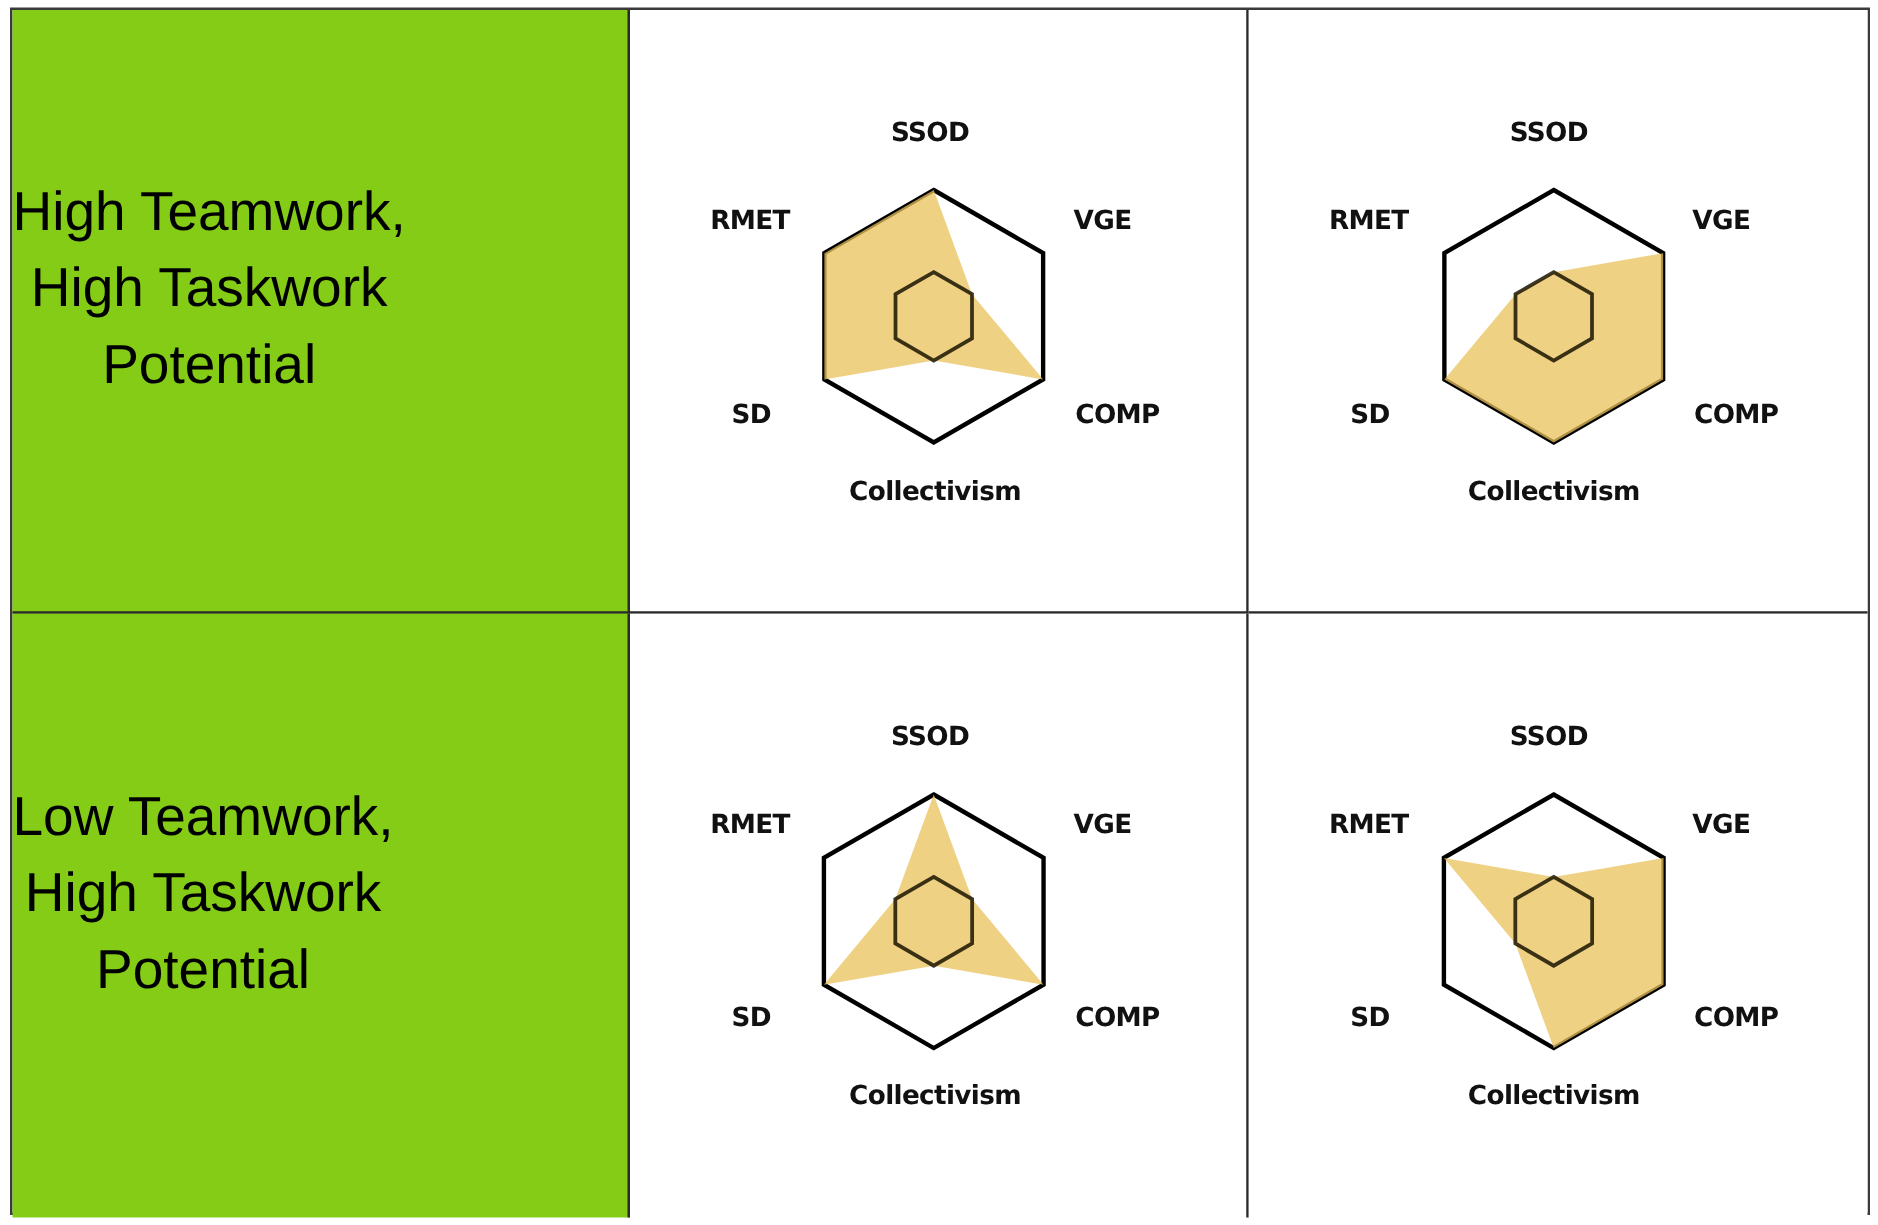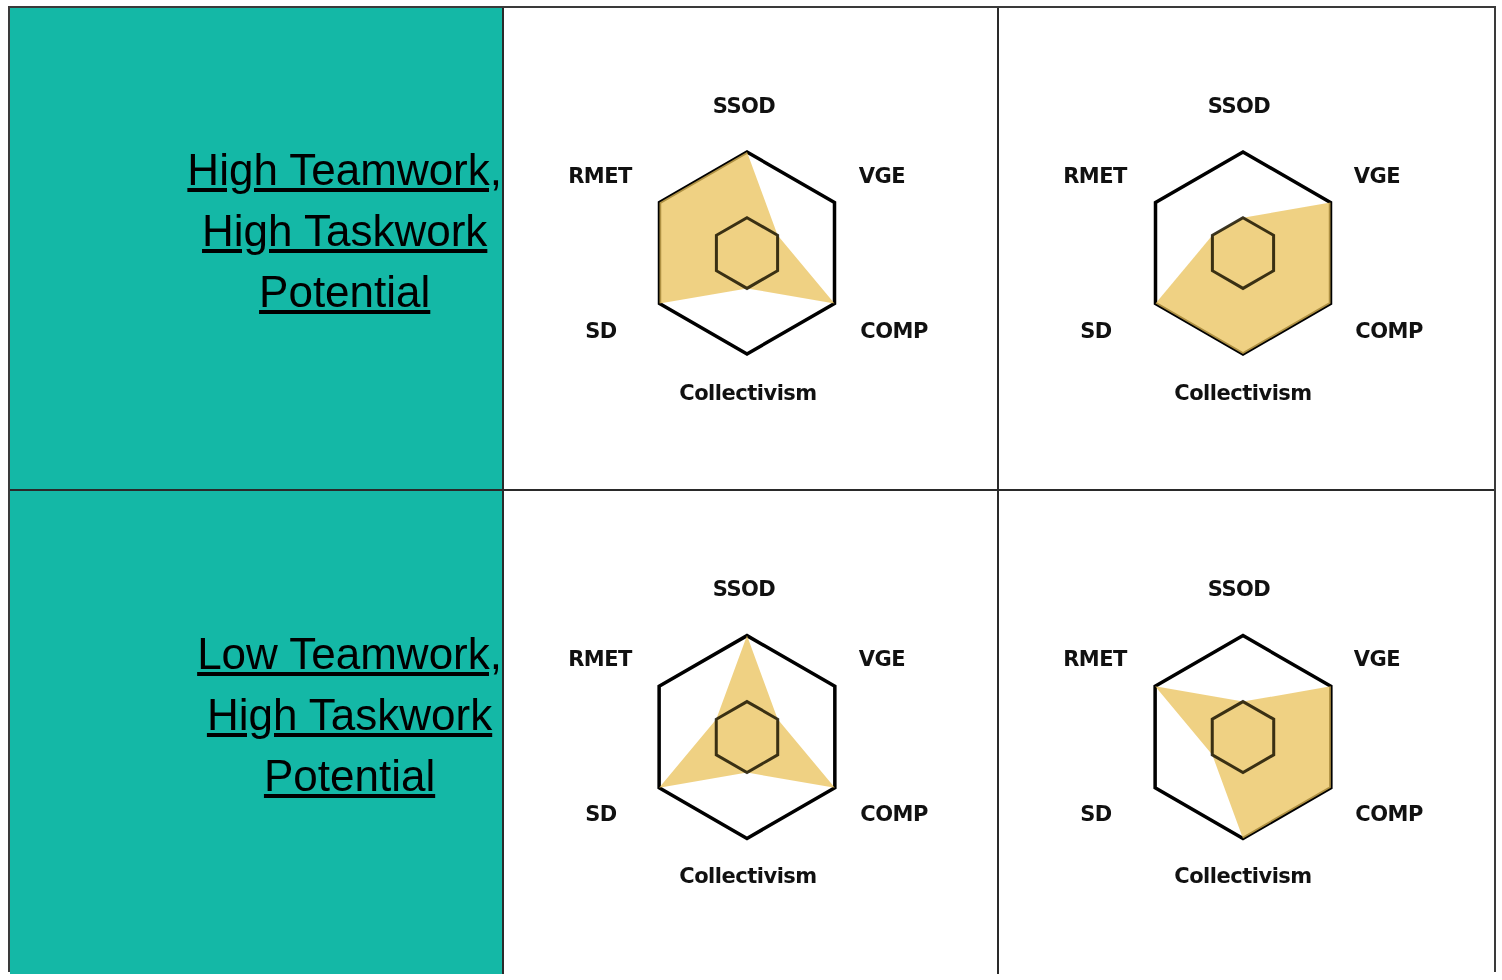--- a/index.html
+++ b/index.html
@@ -6,24 +6,24 @@
   body { width: 1502px; height: 980px; position: relative; overflow: hidden;
          font-family: "Liberation Sans", sans-serif; }
   .grid {
     position: absolute; left: 8px; top: 6px; width: 1488px; height: 966px;
     display: grid;
     grid-template-columns: 494px 495px 495px;
     grid-template-rows: 483px 483px;
     border: 2px solid #3a3a3a;
     box-sizing: border-box;
   }
-  .cell { position: relative; box-sizing: border-box; border-right: 2px solid #2a2a2a; border-bottom: 2px solid #2a2a2a; background: #ffffff; text-decoration: underline; }
+  .cell { position: relative; box-sizing: border-box; border-right: 2px solid #2a2a2a; border-bottom: 2px solid #2a2a2a; background: #ffffff; }
   .cell.last-col { border-right: none; }
   .cell.last-row { border-bottom: none; }
-  .label-cell { background: #14b8a6; display: flex; align-items: center; justify-content: flex-end; }
+  .label-cell { background: #84cc16; display: flex; align-items: center; justify-content: flex-start; }
   .row-label {
     font-family: "Liberation Sans", sans-serif;
     font-size: 44px; line-height: 61px; color: #000;
     text-align: center; white-space: pre-line;
     margin-top: -36px;
   }
   .radar { position: absolute; left: 0; top: 0; width: 100%; height: 100%; }
   .axis-label {
     position: absolute; font-family: "DejaVu Sans", sans-serif;
     font-size: 21px; font-weight: bold; color: #111; white-space: nowrap;

